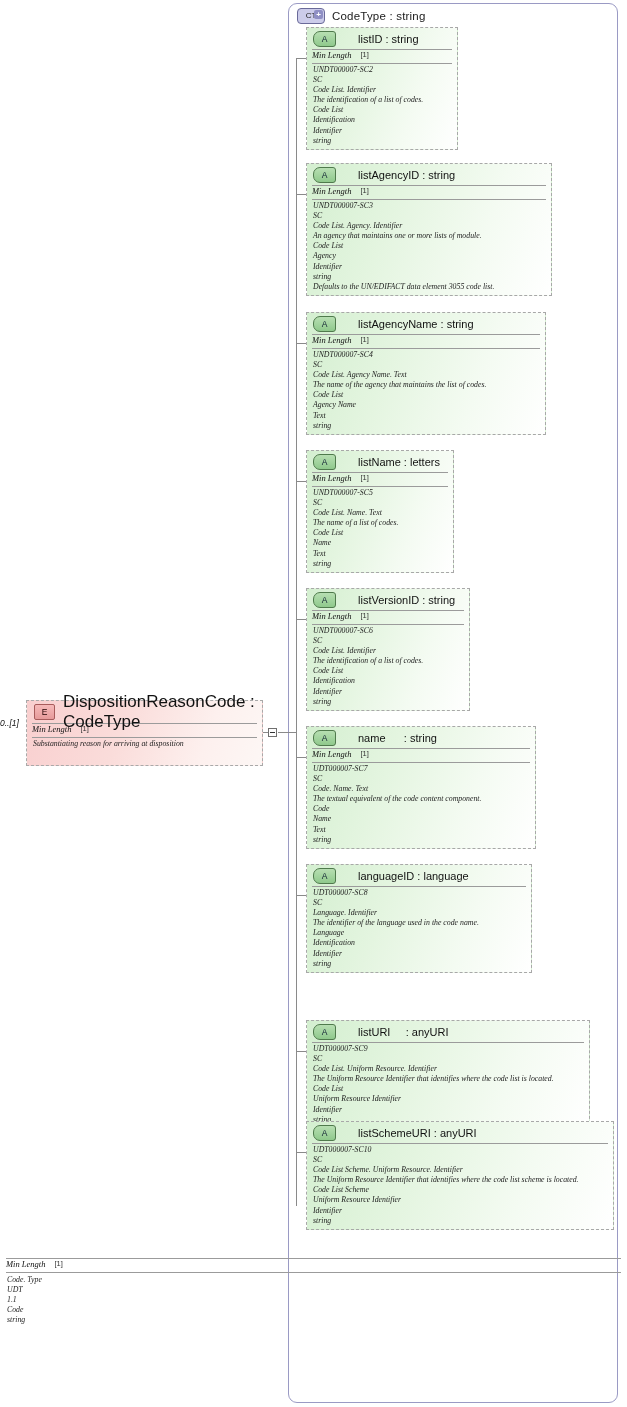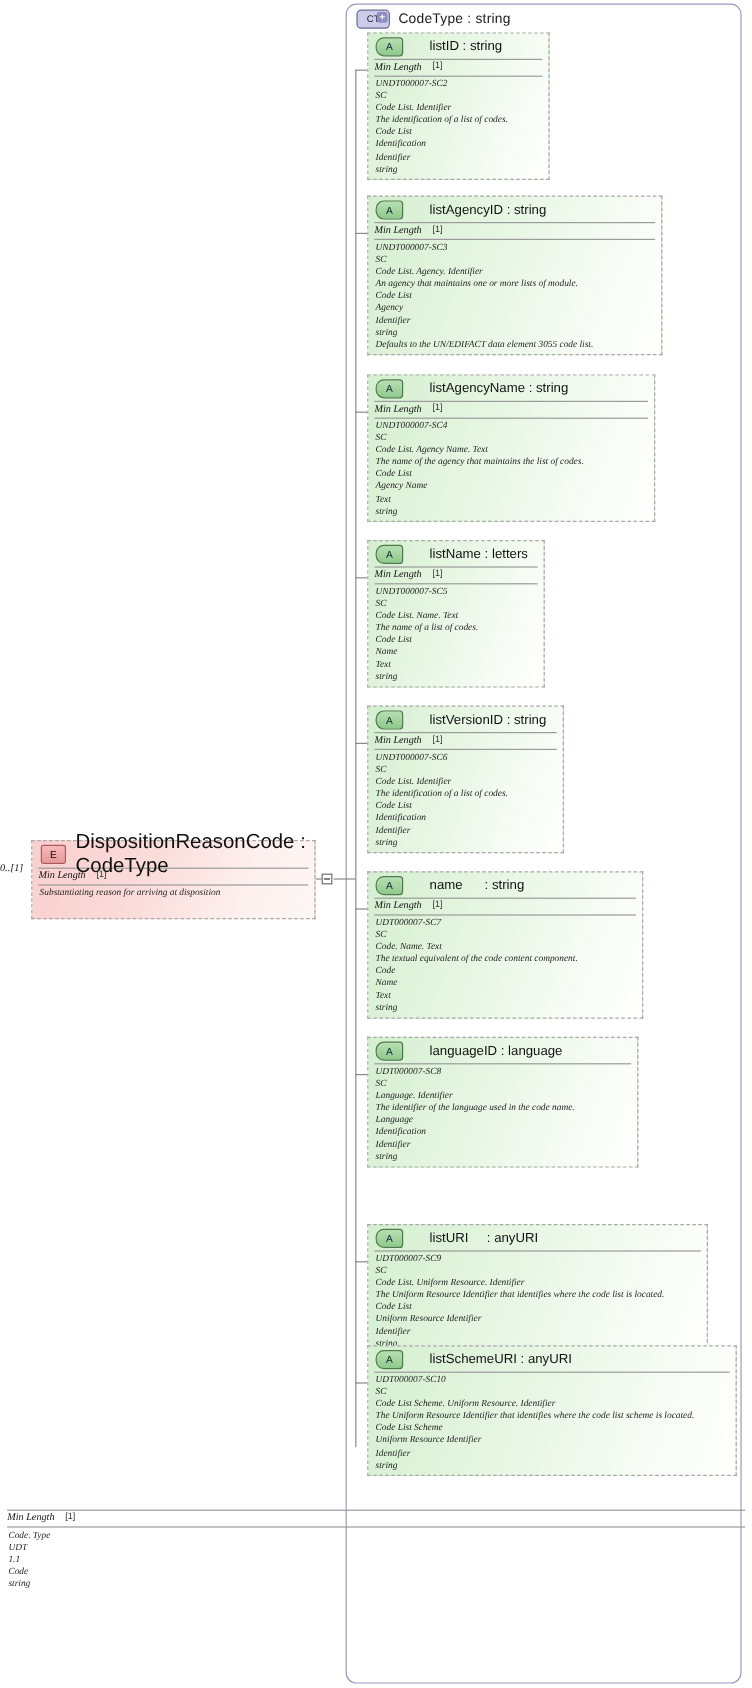--- a/index.html
+++ b/index.html
@@ -88,21 +88,21 @@
   .elem-head{height:22px;display:flex;align-items:center;padding-left:7px;box-sizing:border-box;}
   .e-icon{
     width:19px;height:14px;flex:0 0 auto;
     background:linear-gradient(180deg,#f6b9b9,#e69a9a);
     border:1px solid #a85b5b;border-radius:2px;
     font-size:8.5px;color:#200;display:flex;align-items:center;justify-content:center;
   }
   .elem-name{font-size:17px;color:#111;margin-left:8px;font-family:"Liberation Sans",sans-serif;}
   .cardinality{
     position:absolute;left:0px;top:718px;font-size:8.5px;font-style:italic;
-    color:#111;font-family:Liberation Serif, serif;
+    color:#111;font-family:Liberation Sans, sans-serif;
   }
 
   
   .ct-footer{
     position:absolute;left:4px;right:4px;top:1258px;
   }
   .ct-footer .minlen-row{margin:0 2px;}
   .ct-footer .attr-desc{padding:2px 3px 3px 3px;}
 
   

